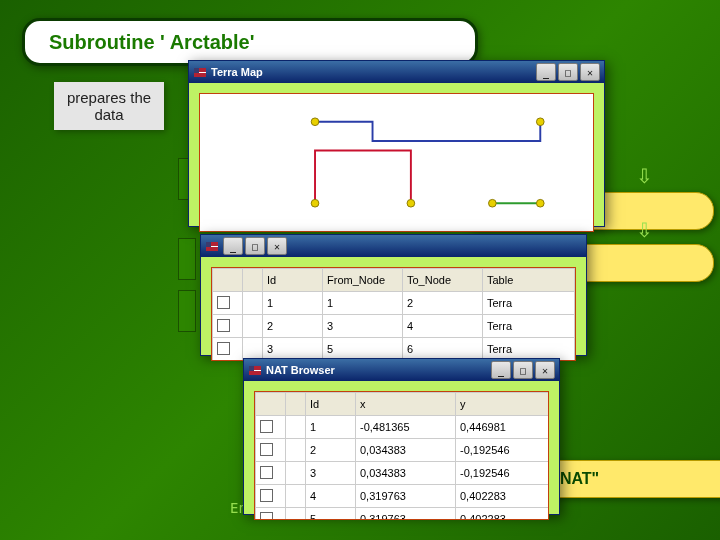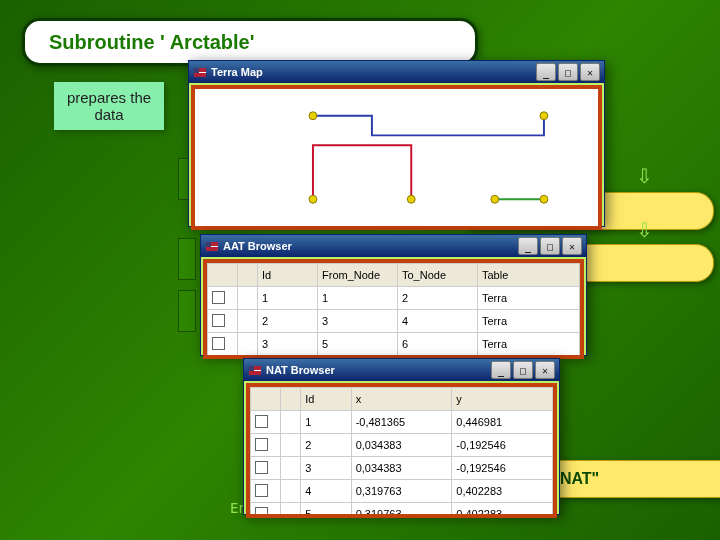--- a/index.html
+++ b/index.html
@@ -1,39 +1,39 @@
 <!DOCTYPE html>
 <html><head>
 <meta charset="utf-8">
 <style>
 html,body{margin:0;padding:0}
 body{width:720px;height:540px;background:linear-gradient(135deg,#1a6000 0%,#2d8500 50%,#1a6000 100%);font-family:"Segoe UI",Tahoma,sans-serif;position:relative;overflow:hidden}
 .title-box{position:absolute;top:18px;left:22px;width:426px;height:42px;background:#fff;border:3px solid #0a3a00;border-radius:18px;display:flex;align-items:center;padding-left:24px;font-size:20px;font-weight:bold;color:#1a7a00;box-shadow:2px 2px 8px rgba(0,0,0,.4)}
-.prep-box{position:absolute;top:82px;left:54px;width:110px;height:48px;background:#86efac;display:flex;align-items:center;justify-content:center;text-align:center;font-size:15px;color:#222;box-shadow:2px 2px 6px rgba(0,0,0,.3)}
+.prep-box{position:absolute;top:82px;left:54px;width:110px;height:48px;background:#e5e5e5;display:flex;align-items:center;justify-content:center;text-align:center;font-size:15px;color:#222;box-shadow:2px 2px 6px rgba(0,0,0,.3)}
 .bg-btn{position:absolute;height:36px;background:#ffe96b;border:1px solid #b89b00;border-radius:18px;display:flex;align-items:center;padding:0 16px;font-size:16px;font-weight:bold;color:#0a4a00;box-shadow:2px 2px 6px rgba(0,0,0,.4)}
 .btn-aat{top:192px;left:460px;width:220px}
 .btn-nat{top:244px;left:452px;width:228px}
 .btn-and{top:460px;left:510px;width:200px}
 .green-block{position:absolute;background:#2d8500;border:1px solid #1a5000}
 .gb1{top:158px;left:178px;width:16px;height:40px}
 .gb2{top:238px;left:178px;width:16px;height:40px}
 .gb3{top:290px;left:178px;width:16px;height:40px}
 .end-sub{position:absolute;top:500px;left:230px;color:#98e050;font-size:14px;font-family:monospace}
 .arrow{position:absolute;width:14px;height:24px;color:#98e050;font-size:20px}
 .ar1{top:164px;left:636px}
 .ar2{top:218px;left:636px}
 
 
 .win{position:absolute;background:#bef264;border:1px solid #0a246a;box-shadow:3px 3px 12px rgba(0,0,0,.5);font-size:11px}
 .win-tb{height:22px;background:linear-gradient(180deg,#3b6ea5 0%,#0a246a 100%);color:#fff;display:flex;align-items:center;padding:0 4px;font-weight:bold}
 .win-icon{width:14px;height:14px;margin-right:4px;display:inline-flex;align-items:center;justify-content:center}
 .win-title{flex:1}
 .tb-btns{display:flex;gap:2px}
 .tb-btn{width:18px;height:16px;background:linear-gradient(180deg,#e8e8e8,#bfbfbf);border:1px solid #7a7a7a;border-radius:2px;display:flex;align-items:center;justify-content:center;font-size:10px;font-family:monospace;color:#222}
-.win-body{background:#fff;margin:2px;border:4px solid #c2410c;height:calc(100% - 28px);position:relative}
+.win-body{background:#fff;margin:10px;border:1px solid #c2410c;height:calc(100% - 28px);position:relative}
 
 
 .terra{top:60px;left:188px;width:415px;height:165px}
 .terra .win-body{background:#fff}
 .map-svg{width:100%;height:100%}
 
 
 .aat{top:234px;left:200px;width:385px;height:120px}
 .aat .win-body{background:#fff;overflow:hidden}
 .tbl{width:100%;border-collapse:collapse;font-size:11px;table-layout:fixed}
@@ -92,21 +92,20 @@
         <circle cx="355" cy="110" r="4" fill="#e8d000" stroke="#8a7800"></circle>
       </svg>
   </div>
 </div>
 
 <div class="win aat">
   <div class="win-tb">
     <span class="win-icon">
         <span class="flag"></span>
       </span>
-    <span class="win-title">AAT Browser</span>
     <span class="tb-btns">
       <span class="tb-btn">_</span>
       <span class="tb-btn">□</span>
       <span class="tb-btn">✕</span>
     </span>
   </div>
   <div class="win-body">
     <table class="tbl">
       <colgroup>
           <col class="chk-col">

